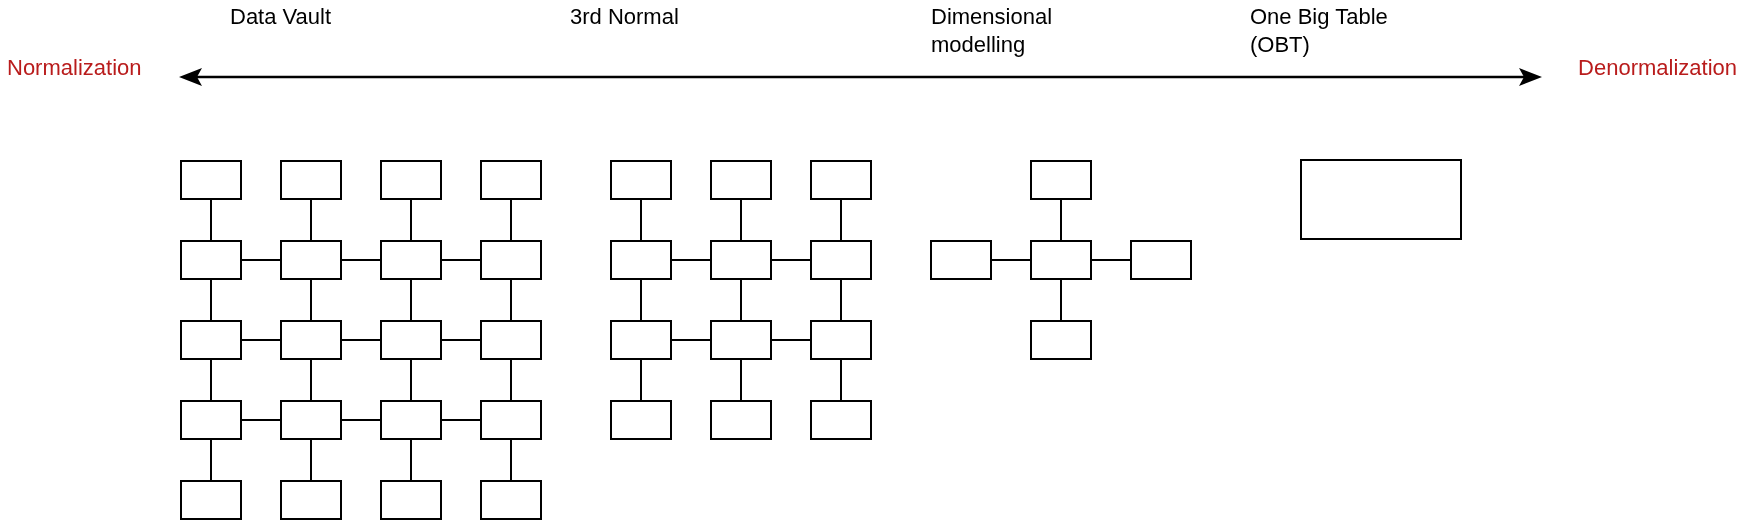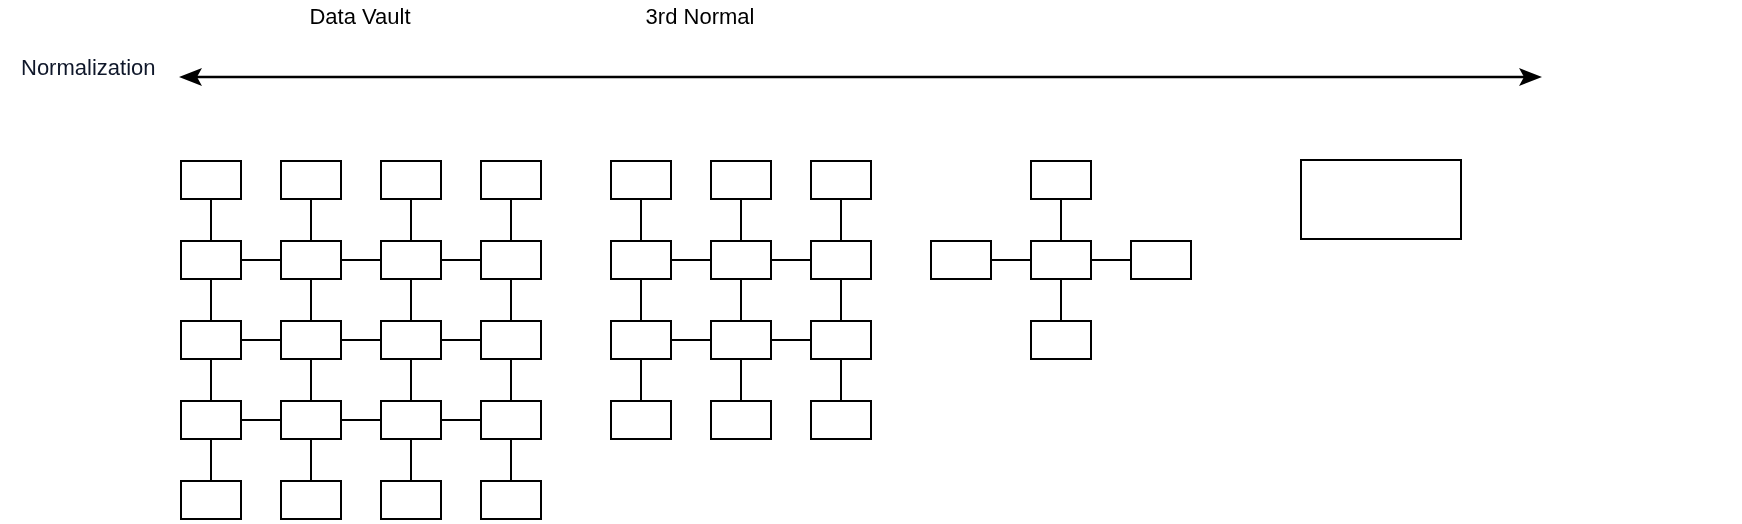--- a/index.html
+++ b/index.html
@@ -15,39 +15,38 @@
     background: #ffffff;
     overflow: hidden;
     color: #000000;
   }
   .endpoint {
     position: absolute;
     top: 55px;
     font-size: 22px;
     line-height: 26px;
     white-space: nowrap;
-    color: #0f172a;
-    margin-left: 14px;
+    color: #b91c1c;
   }
   .endpoint.left  { left: 7px; }
   .endpoint.right { right: 5px; }
   .axis-arrow {
     position: absolute;
     left: 0;
     top: 0;
     width: 1742px;
     height: 524px;
     pointer-events: none;
   }
   .section-title {
     position: absolute;
     top: 3px;
     width: 260px;
     margin-left: -130px; 
-    text-align: center;
+    text-align: left;
     font-size: 22px;
     line-height: 28px;
     white-space: nowrap;
     color: #000000;
   }
   .node-box {
     position: absolute;
     box-sizing: border-box;
     background: #ffffff;
     border: 2px solid #000000;
@@ -56,32 +55,41 @@
     position: absolute;
     background: #000000;
   }
 </style>
 </head>
 <body>
 
 <div class="canvas">
 
   <div class="endpoint left">Normalization</div>
+  <div class="endpoint right">Denormalization</div>
 
   <svg class="axis-arrow" viewBox="0 0 1742 524" xmlns="http://www.w3.org/2000/svg">
     <line x1="196" y1="77" x2="1525" y2="77" stroke="#000000" stroke-width="2.6"></line>
     <polygon points="179,77 202,68 197,77 202,86" fill="#000000"></polygon>
     <polygon points="1542,77 1519,68 1524,77 1519,86" fill="#000000"></polygon>
   </svg>
 
   <div class="section-title" style="left: 360px;">
     <div>Data Vault</div>
   </div>
   <div class="section-title" style="left: 700px;">
     <div>3rd Normal</div>
+  </div>
+  <div class="section-title" style="left: 1061px;">
+    <div>Dimensional</div>
+    <div>modelling</div>
+  </div>
+  <div class="section-title" style="left: 1380px;">
+    <div>One Big Table</div>
+    <div>(OBT)</div>
   </div>
 
   <div id="diagram-layer">
       <div class="node-box" style="left: 180px; top: 160px; width: 62px; height: 40px;"></div>
       <div class="node-box" style="left: 280px; top: 160px; width: 62px; height: 40px;"></div>
       <div class="node-box" style="left: 380px; top: 160px; width: 62px; height: 40px;"></div>
       <div class="node-box" style="left: 480px; top: 160px; width: 62px; height: 40px;"></div>
       <div class="node-box" style="left: 180px; top: 240px; width: 62px; height: 40px;"></div>
       <div class="node-box" style="left: 280px; top: 240px; width: 62px; height: 40px;"></div>
       <div class="node-box" style="left: 380px; top: 240px; width: 62px; height: 40px;"></div>

